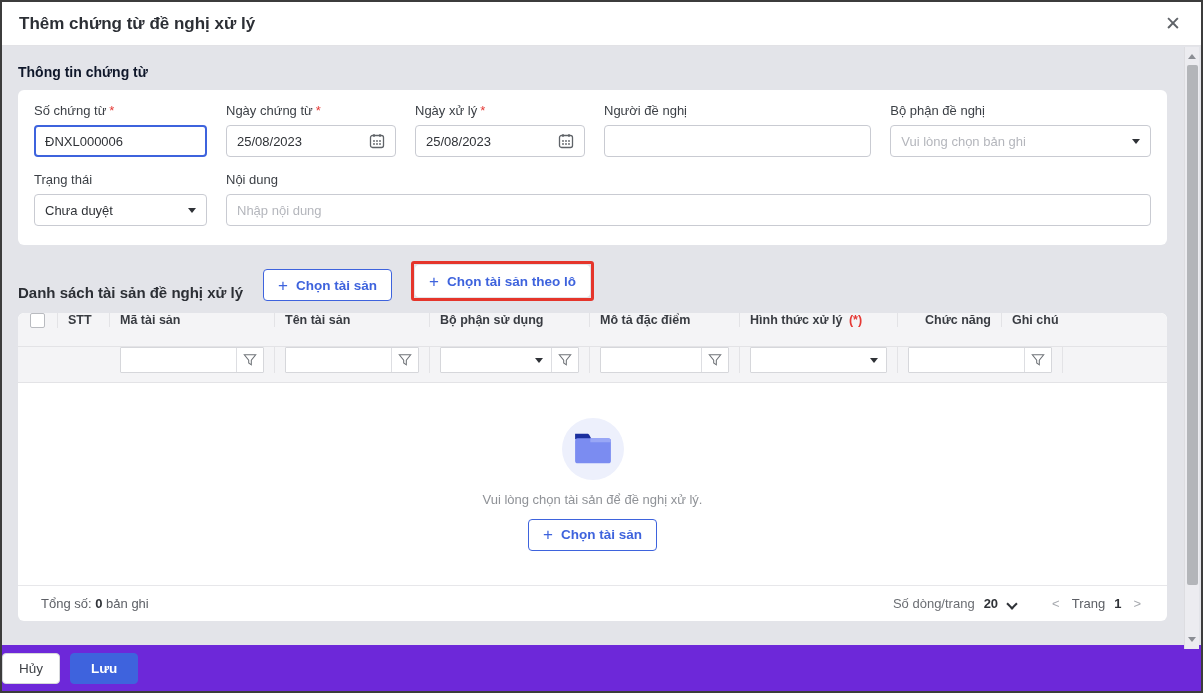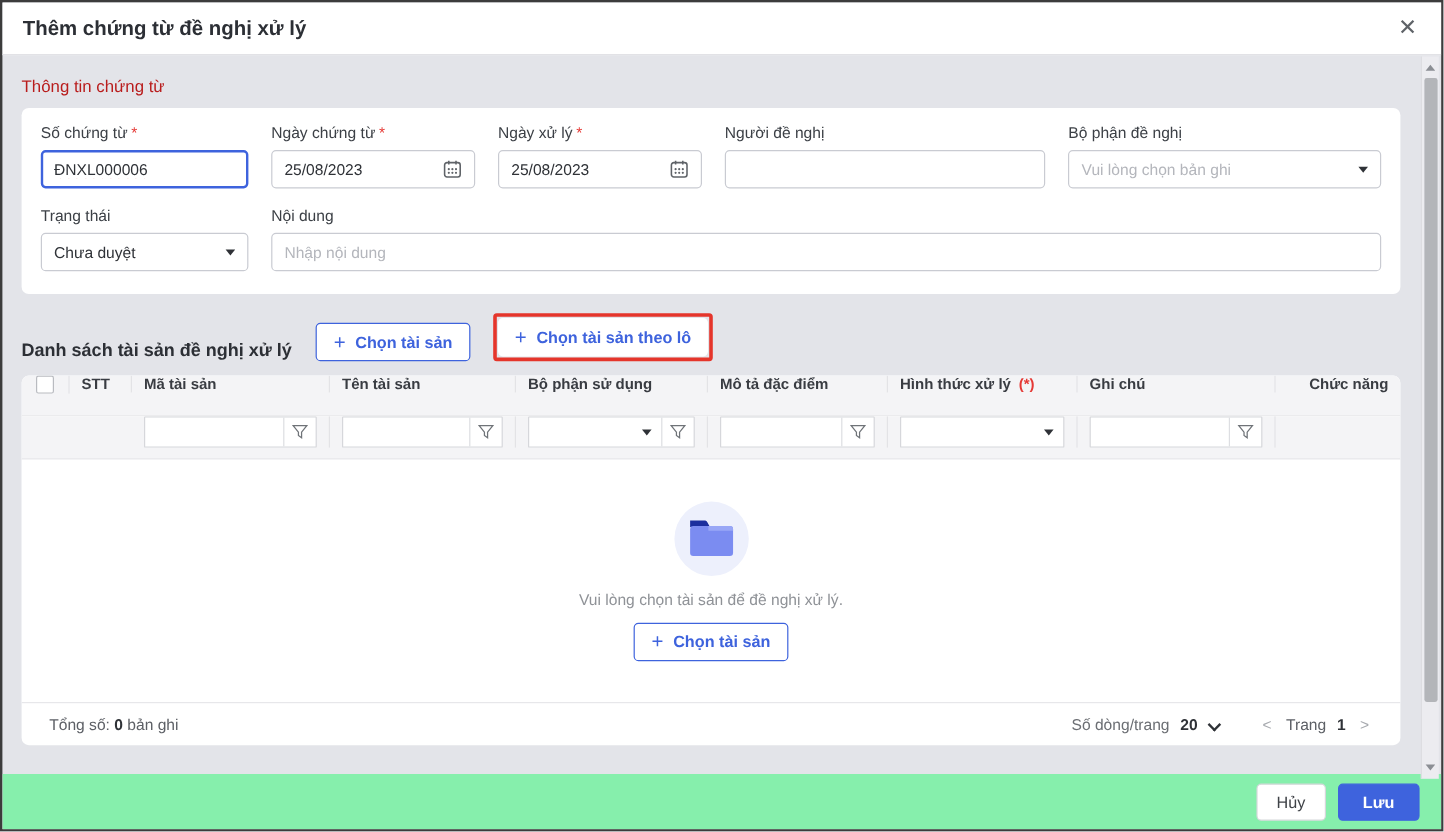--- a/index.html
+++ b/index.html
@@ -10,21 +10,21 @@
             display:flex; flex-direction:column; position:relative; overflow:hidden; }
 
   
   .titlebar { height:44px; background:#fff; display:flex; align-items:center;
               justify-content:space-between; padding:0 20px 0 17px; border-bottom:1px solid #e2e2e6; flex:0 0 auto; }
   .title { font-size:17px; font-weight:700; color:#2c2f35; }
   .close-x { font-size:19px; color:#5f6368; cursor:pointer; line-height:1; }
 
   
   .body { flex:1 1 auto; padding:12px 34px 0 16px; overflow:hidden; }
-  .section-heading { font-size:14px; font-weight:400; color:#b91c1c; margin:6px 0 10px 0; }
+  .section-heading { font-size:14px; font-weight:700; color:#0f172a; margin:6px 0 10px 0; }
 
   .card { background:#fff; border-radius:6px; }
   .form-card { padding:13px 16px 4px 16px; }
   .form-row { display:flex; gap:19px; margin-bottom:15px; }
   .field { display:flex; flex-direction:column; min-width:0; }
   .field label { font-size:13px; color:#3c4046; margin-bottom:7px; white-space:nowrap; }
   .req { color:#e53935; margin-left:3px; }
   .f-w1 { flex:0 0 173px; } .f-w2 { flex:0 0 170px; } .f-w3 { flex:0 0 170px; }
   .f-g1 { flex:1.62 1 0; } .f-g2 { flex:1.58 1 0; } .f-grow { flex:1 1 0; }
 
@@ -87,22 +87,22 @@
   .t-footer b { color:#2f3237; }
   .pager { display:flex; align-items:center; gap:9px; }
   .pager .muted { color:#6b6e73; }
   .pager .val { color:#2f3237; font-weight:700; }
   .pg-arrow { color:#a6a9ae; font-size:13px; padding:0 3px; cursor:pointer; }
   .chev { width:10px; height:10px; display:inline-block; position:relative; cursor:pointer; }
   .chev::after { content:""; position:absolute; left:1px; top:1px; width:6px; height:6px;
                  border-right:2px solid #2f3237; border-bottom:2px solid #2f3237; transform:rotate(45deg); }
 
   
-  .dlg-footer { flex:0 0 46px; background:#86efac; display:flex; align-items:center;
-                justify-content:flex-end; gap:10px; padding-right:18px;padding-left:36px; }
+  .dlg-footer { flex:0 0 46px; background:#6d28d9; display:flex; align-items:center;
+                gap:10px; padding-right:18px; }
   .btn-cancel { height:31px; padding:0 16px; background:#fff; border:1px solid #d5d7da; border-radius:4px;
                 color:#3f4247; font-size:13.5px; cursor:pointer; }
   .btn-save { height:31px; padding:0 20px; background:#3e63dd; border:1px solid #3e63dd; border-radius:4px;
               color:#fff; font-size:13.5px; font-weight:700; cursor:pointer; }
 
   
   .scrollbar { position:absolute; top:45px; right:2px; width:15px; height:602px;
                background:#ececf0; border-left:1px solid #dddde1; }
   .sb-arrow { position:absolute; left:0; width:100%; height:15px; display:flex;
               align-items:center; justify-content:center; cursor:pointer; }
@@ -228,22 +228,22 @@
             <span class="checkbox"></span>
           </div>
         <div class="cell c-stt">STT</div>
         <div class="cell c-ma">Mã tài sản</div>
         <div class="cell c-ten">Tên tài sản</div>
         <div class="cell c-bophan">Bộ phận sử dụng</div>
         <div class="cell c-mota">Mô tả đặc điểm</div>
         <div class="cell c-hinhthuc">
           <span>Hình thức xử lý</span>&nbsp;<span class="req">(*)</span>
         </div>
+        <div class="cell c-chucnang" style="justify-content:flex-end;">Chức năng</div>
         <div class="cell c-ghichu">Ghi chú</div>
-        <div class="cell c-chucnang" style="justify-content:flex-end;">Chức năng</div>
       </div>
 
       <div class="t-row t-filter">
         <div class="cell c-check"></div>
         <div class="cell c-stt"></div>
         <div class="cell c-ma">
           <div class="filter-group">
             <div class="filter-input"></div>
             <div class="funnel-btn">
                 <svg width="14" height="14" viewBox="0 0 16 16">

